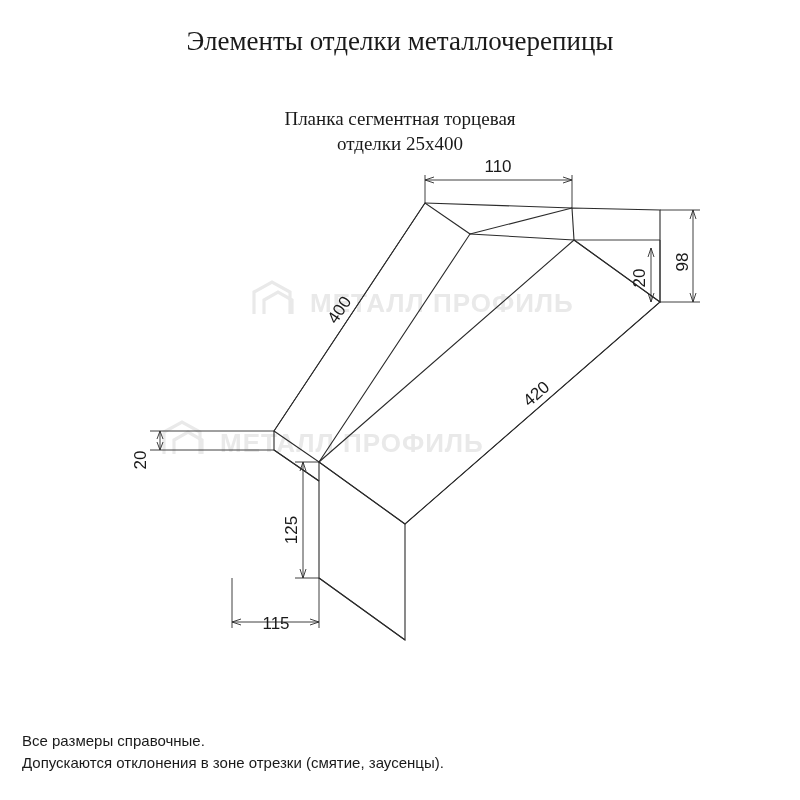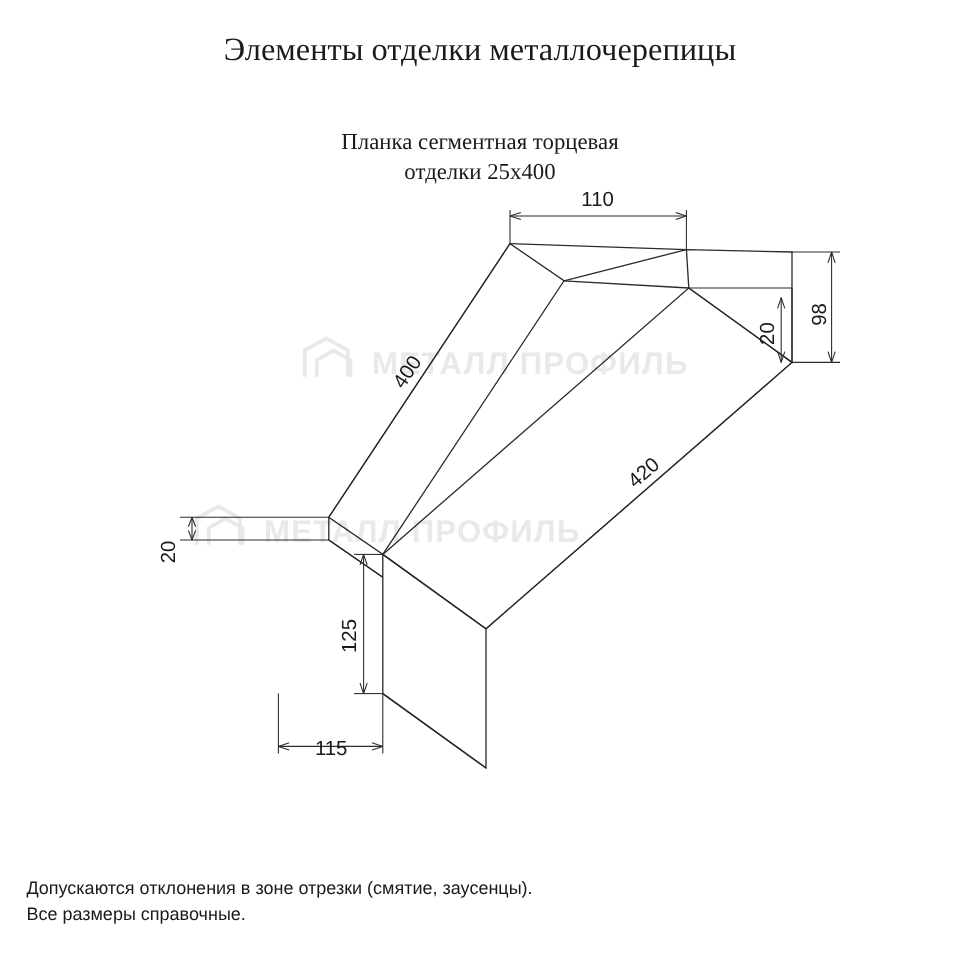--- a/index.html
+++ b/index.html
@@ -186,17 +186,17 @@
 
       <g>
         <path class="dim" d="M660,152 L405,374"></path>
         <text class="dimtxt" x="540" y="248" text-anchor="middle" transform="rotate(-41,540,248)">420</text>
       </g>
 
     </svg>
   </div>
 
   <div class="footer">
+    <div>Все размеры справочные.</div>
     <div>Допускаются отклонения в зоне отрезки (смятие, заусенцы).</div>
-    <div>Все размеры справочные.</div>
   </div>
 
 </div>
 
 </body></html>

